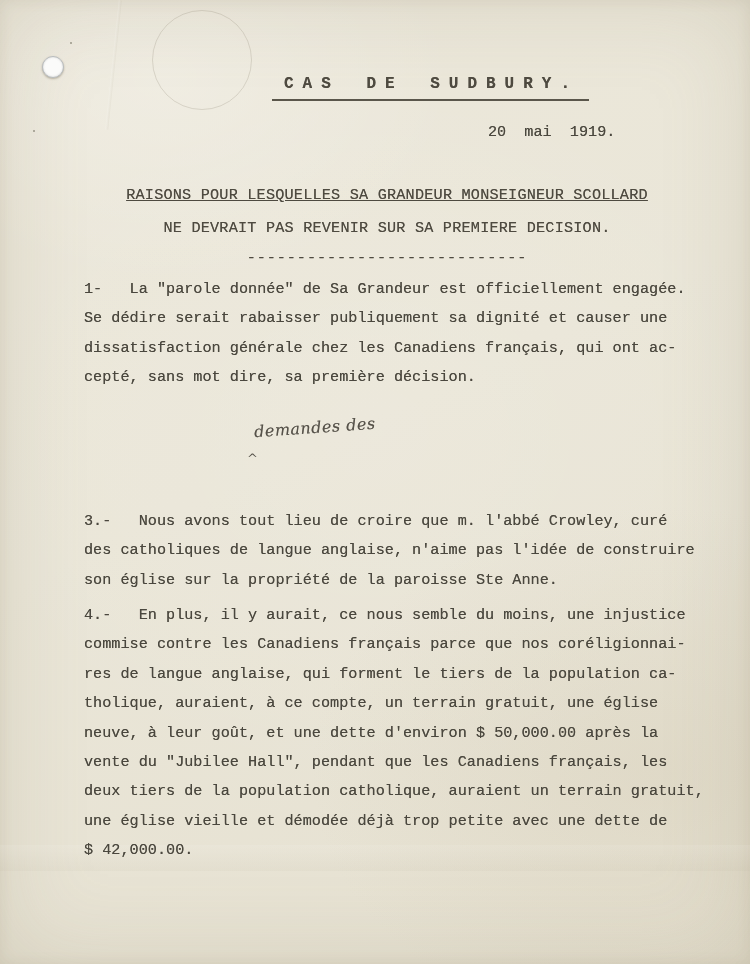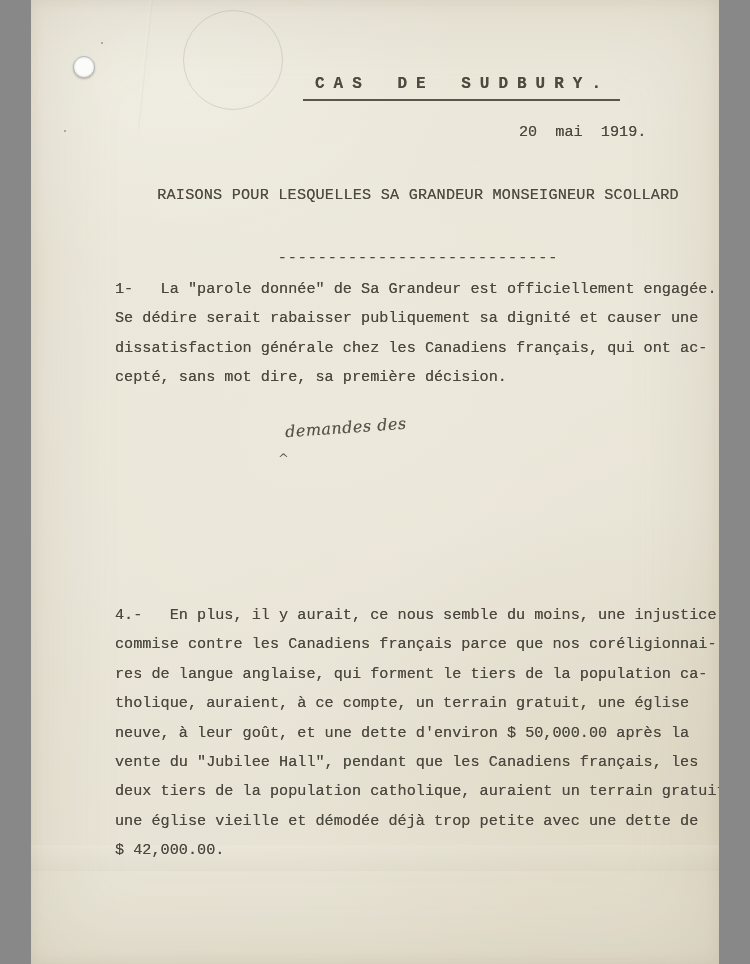--- a/index.html
+++ b/index.html
@@ -1,18 +1,18 @@
 <!DOCTYPE html>
 <html><head>
 <meta charset="utf-8">
 <style>
   html, body { margin: 0; padding: 0; background: #888; }
   .page {
     position: relative;
-    width: 688px;
+    width: 750px;
     height: 964px;
     margin: 0 auto;
     overflow: hidden;
     font-family: "Liberation Mono", "DejaVu Sans Mono", monospace;
     color: #4a473e;
     background:
       radial-gradient(ellipse 420px 300px at 22% 8%, rgba(255,255,255,0.22), transparent 70%),
       radial-gradient(ellipse 500px 380px at 88% 80%, rgba(205,195,170,0.28), transparent 70%),
       radial-gradient(ellipse 600px 500px at 50% 45%, rgba(255,255,255,0.10), transparent 75%),
       linear-gradient(160deg, #edd9dc00, transparent),
@@ -105,32 +105,36 @@
   <div class="ring-stain"></div>
   <div class="crease-v"></div>
   <div class="crease-h"></div>
   <div class="speck" style="left:70px; top:42px;"></div>
   <div class="speck" style="left:33px; top:130px;"></div>
   <div class="speck" style="left:258px; top:196px; opacity:.5"></div>
 
   <div class="txt title" style="left:272px; top:74px;">CAS DE SUDBURY.</div>
   <div class="txt date" style="left:488px; top:122px;text-align:right;">20 mai 1919.</div>
 
-  <div class="txt heading" style="top:181px;">RAISONS POUR LESQUELLES SA GRANDEUR MONSEIGNEUR SCOLLARD</div>
+  <div class="txt heading" style="top:181px;text-decoration:underline;">RAISONS POUR LESQUELLES SA GRANDEUR MONSEIGNEUR SCOLLARD</div>
+  <div class="txt heading" style="top:214px;">NE DEVRAIT PAS REVENIR SUR SA PREMIERE DECISION.</div>
   <div class="txt heading sep" style="top:244px;">----------------------------</div>
 
   <div class="txt" style="left:84px; top:275px;">1-   La "parole donnée" de Sa Grandeur est officiellement engagée.
 Se dédire serait rabaisser publiquement sa dignité et causer une
 dissatisfaction générale chez les Canadiens français, qui ont ac-
 cepté, sans mot dire, sa première décision.</div>
 
 
   <div class="handwriting" style="left:254px; top:420px;">demandes des</div>
   <div class="caret" style="left:247px; top:452px;">^</div>
 
+  <div class="txt" style="left:84px; top:507px;">3.-   Nous avons tout lieu de croire que m. l'abbé Crowley, curé
+des catholiques de langue anglaise, n'aime pas l'idée de construire
+son église sur la propriété de la paroisse Ste Anne.</div>
 
   <div class="txt" style="left:84px; top:601px;">4.-   En plus, il y aurait, ce nous semble du moins, une injustice
 commise contre les Canadiens français parce que nos coréligionnai-
 res de langue anglaise, qui forment le tiers de la population ca-
 tholique, auraient, à ce compte, un terrain gratuit, une église
 neuve, à leur goût, et une dette d'environ $ 50,000.00 après la
 vente du "Jubilee Hall", pendant que les Canadiens français, les
 deux tiers de la population catholique, auraient un terrain gratuit,
 une église vieille et démodée déjà trop petite avec une dette de
 $ 42,000.00.</div>

